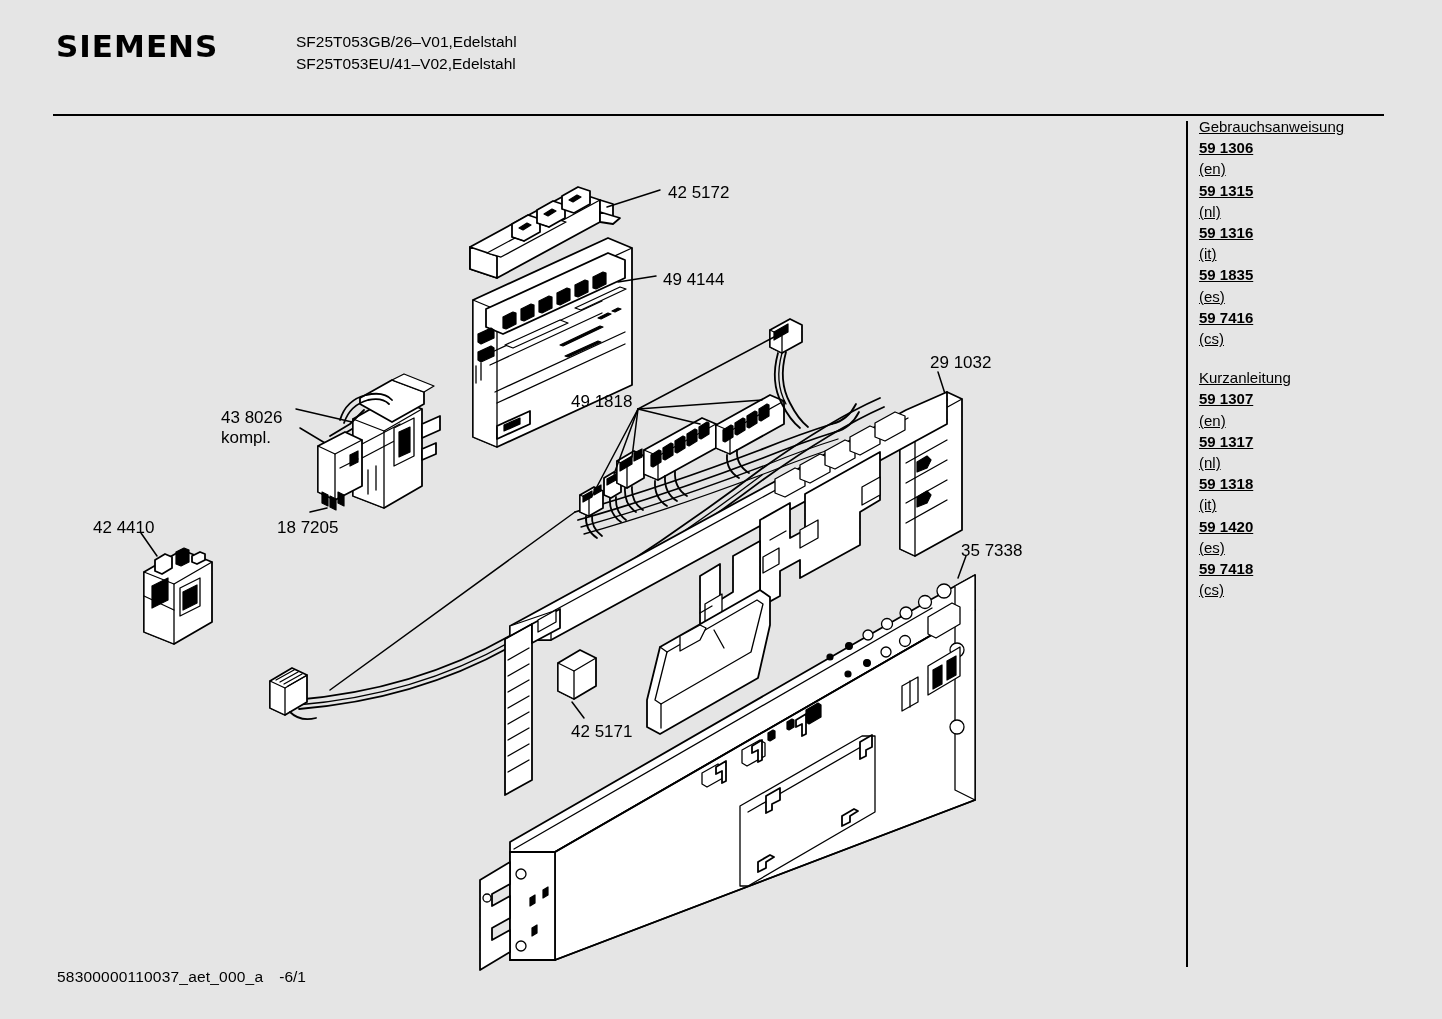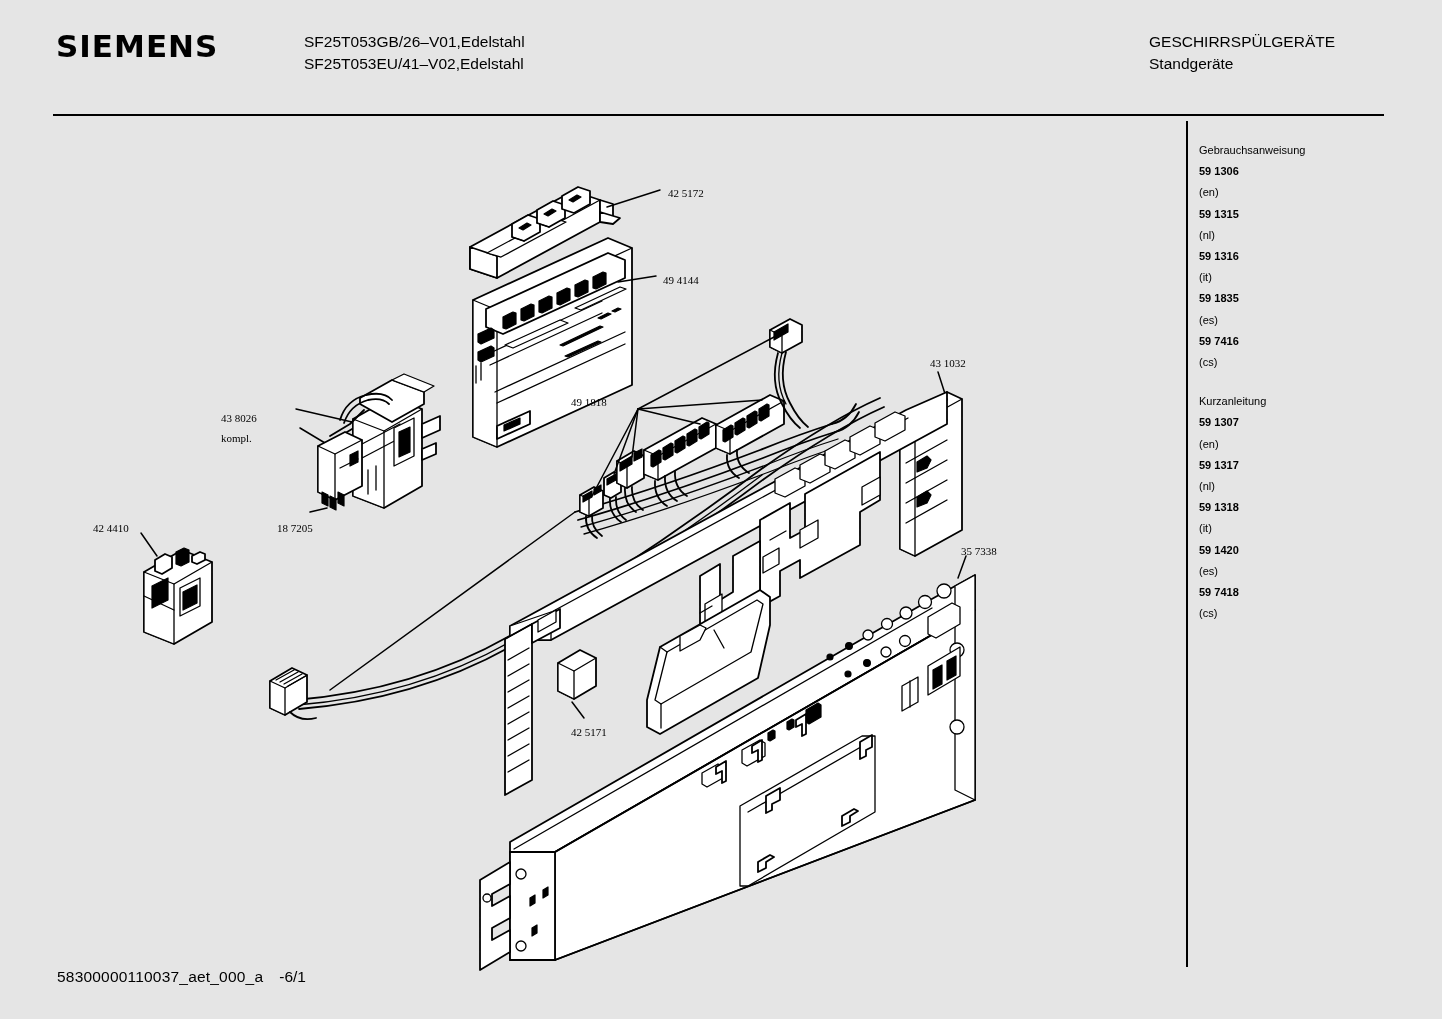--- a/index.html
+++ b/index.html
@@ -26,21 +26,21 @@
     left: 56px;
     top: 31px;
     font-size: 31px;
     font-weight: bold;
     letter-spacing: 1.0px;
     font-family: "DejaVu Sans", sans-serif;
     line-height: 1;
   }
   #model-block {
     position: absolute;
-    left: 304px;
+    left: 296px;
     top: 31px;
     font-size: 15.5px;
     line-height: 22px;
     white-space: nowrap;
   }
   #category-block {
     position: absolute;
     left: 1149px;
     top: 31px;
     font-size: 15.5px;
@@ -63,24 +63,25 @@
     top: 121px;
     width: 2px;
     height: 846px;
     background: #000000;
   }
 
   
   #doc-sidebar {
     position: absolute;
     left: 1199px;
-    top: 140px;
+    top: 116px;
     width: 200px;
-    font-size: 11px;
+    font-size: 15px;
     line-height: 21.2px;
+    text-decoration: underline;
   }
   .doc-group { margin-bottom: 18px; }
   .doc-group:last-child { margin-bottom: 0; }
   .doc-heading { white-space: pre-line; }
   .doc-number { font-weight: bold; }
   .doc-lang { font-weight: normal; }
 
   
   #footer {
     position: absolute;
@@ -96,42 +97,38 @@
   #drawing {
     position: absolute;
     left: 0;
     top: 0;
     width: 1442px;
     height: 1019px;
     pointer-events: none;
   }
   .callout-label {
     position: absolute;
-    font-size: 11px;
+    font-size: 17px;
     line-height: 20px;
     white-space: pre-line;
-    font-family: Liberation Serif, serif;
+    font-family: Liberation Sans, sans-serif;
   }
 </style>
 </head>
 <body>
 
 <div id="page">
 
   <div id="brand-logo">SIEMENS</div>
 
   <div id="model-block">
     <div>SF25T053GB/26–V01,Edelstahl</div>
     <div>SF25T053EU/41–V02,Edelstahl</div>
   </div>
 
-  <div id="category-block">
-    <div>GESCHIRRSPÜLGERÄTE</div>
-    <div>Standgeräte</div>
-  </div>
 
   <div id="top-rule"></div>
   <div id="side-divider"></div>
 
   <div id="doc-sidebar">
       <div class="doc-group">
         <div class="doc-heading">Gebrauchsanweisung</div>
         <div class="doc-number">59 1306</div>
         <div class="doc-lang">(en)</div>
         <div class="doc-number">59 1315</div>
@@ -526,21 +523,21 @@
   </svg>
 
   <div id="callout-layer">
       <div class="callout-label" style="left: 668px; top: 183px;">42 5172</div>
       <div class="callout-label" style="left: 663px; top: 270px;">49 4144</div>
       <div class="callout-label" style="left: 221px; top: 408px;">43 8026
 kompl.</div>
       <div class="callout-label" style="left: 277px; top: 518px;">18 7205</div>
       <div class="callout-label" style="left: 93px; top: 518px;">42 4410</div>
       <div class="callout-label" style="left: 571px; top: 392px;">49 1818</div>
-      <div class="callout-label" style="left: 930px; top: 353px;">43 1032</div>
+      <div class="callout-label" style="left: 930px; top: 353px;">29 1032</div>
       <div class="callout-label" style="left: 961px; top: 541px;">35 7338</div>
       <div class="callout-label" style="left: 571px; top: 722px;">42 5171</div>
     </div>
 
   <div id="footer">
     <span class="doc-id">58300000110037_aet_000_a</span><span class="page-no">-6/1</span>
   </div>
 
 </div>
 

